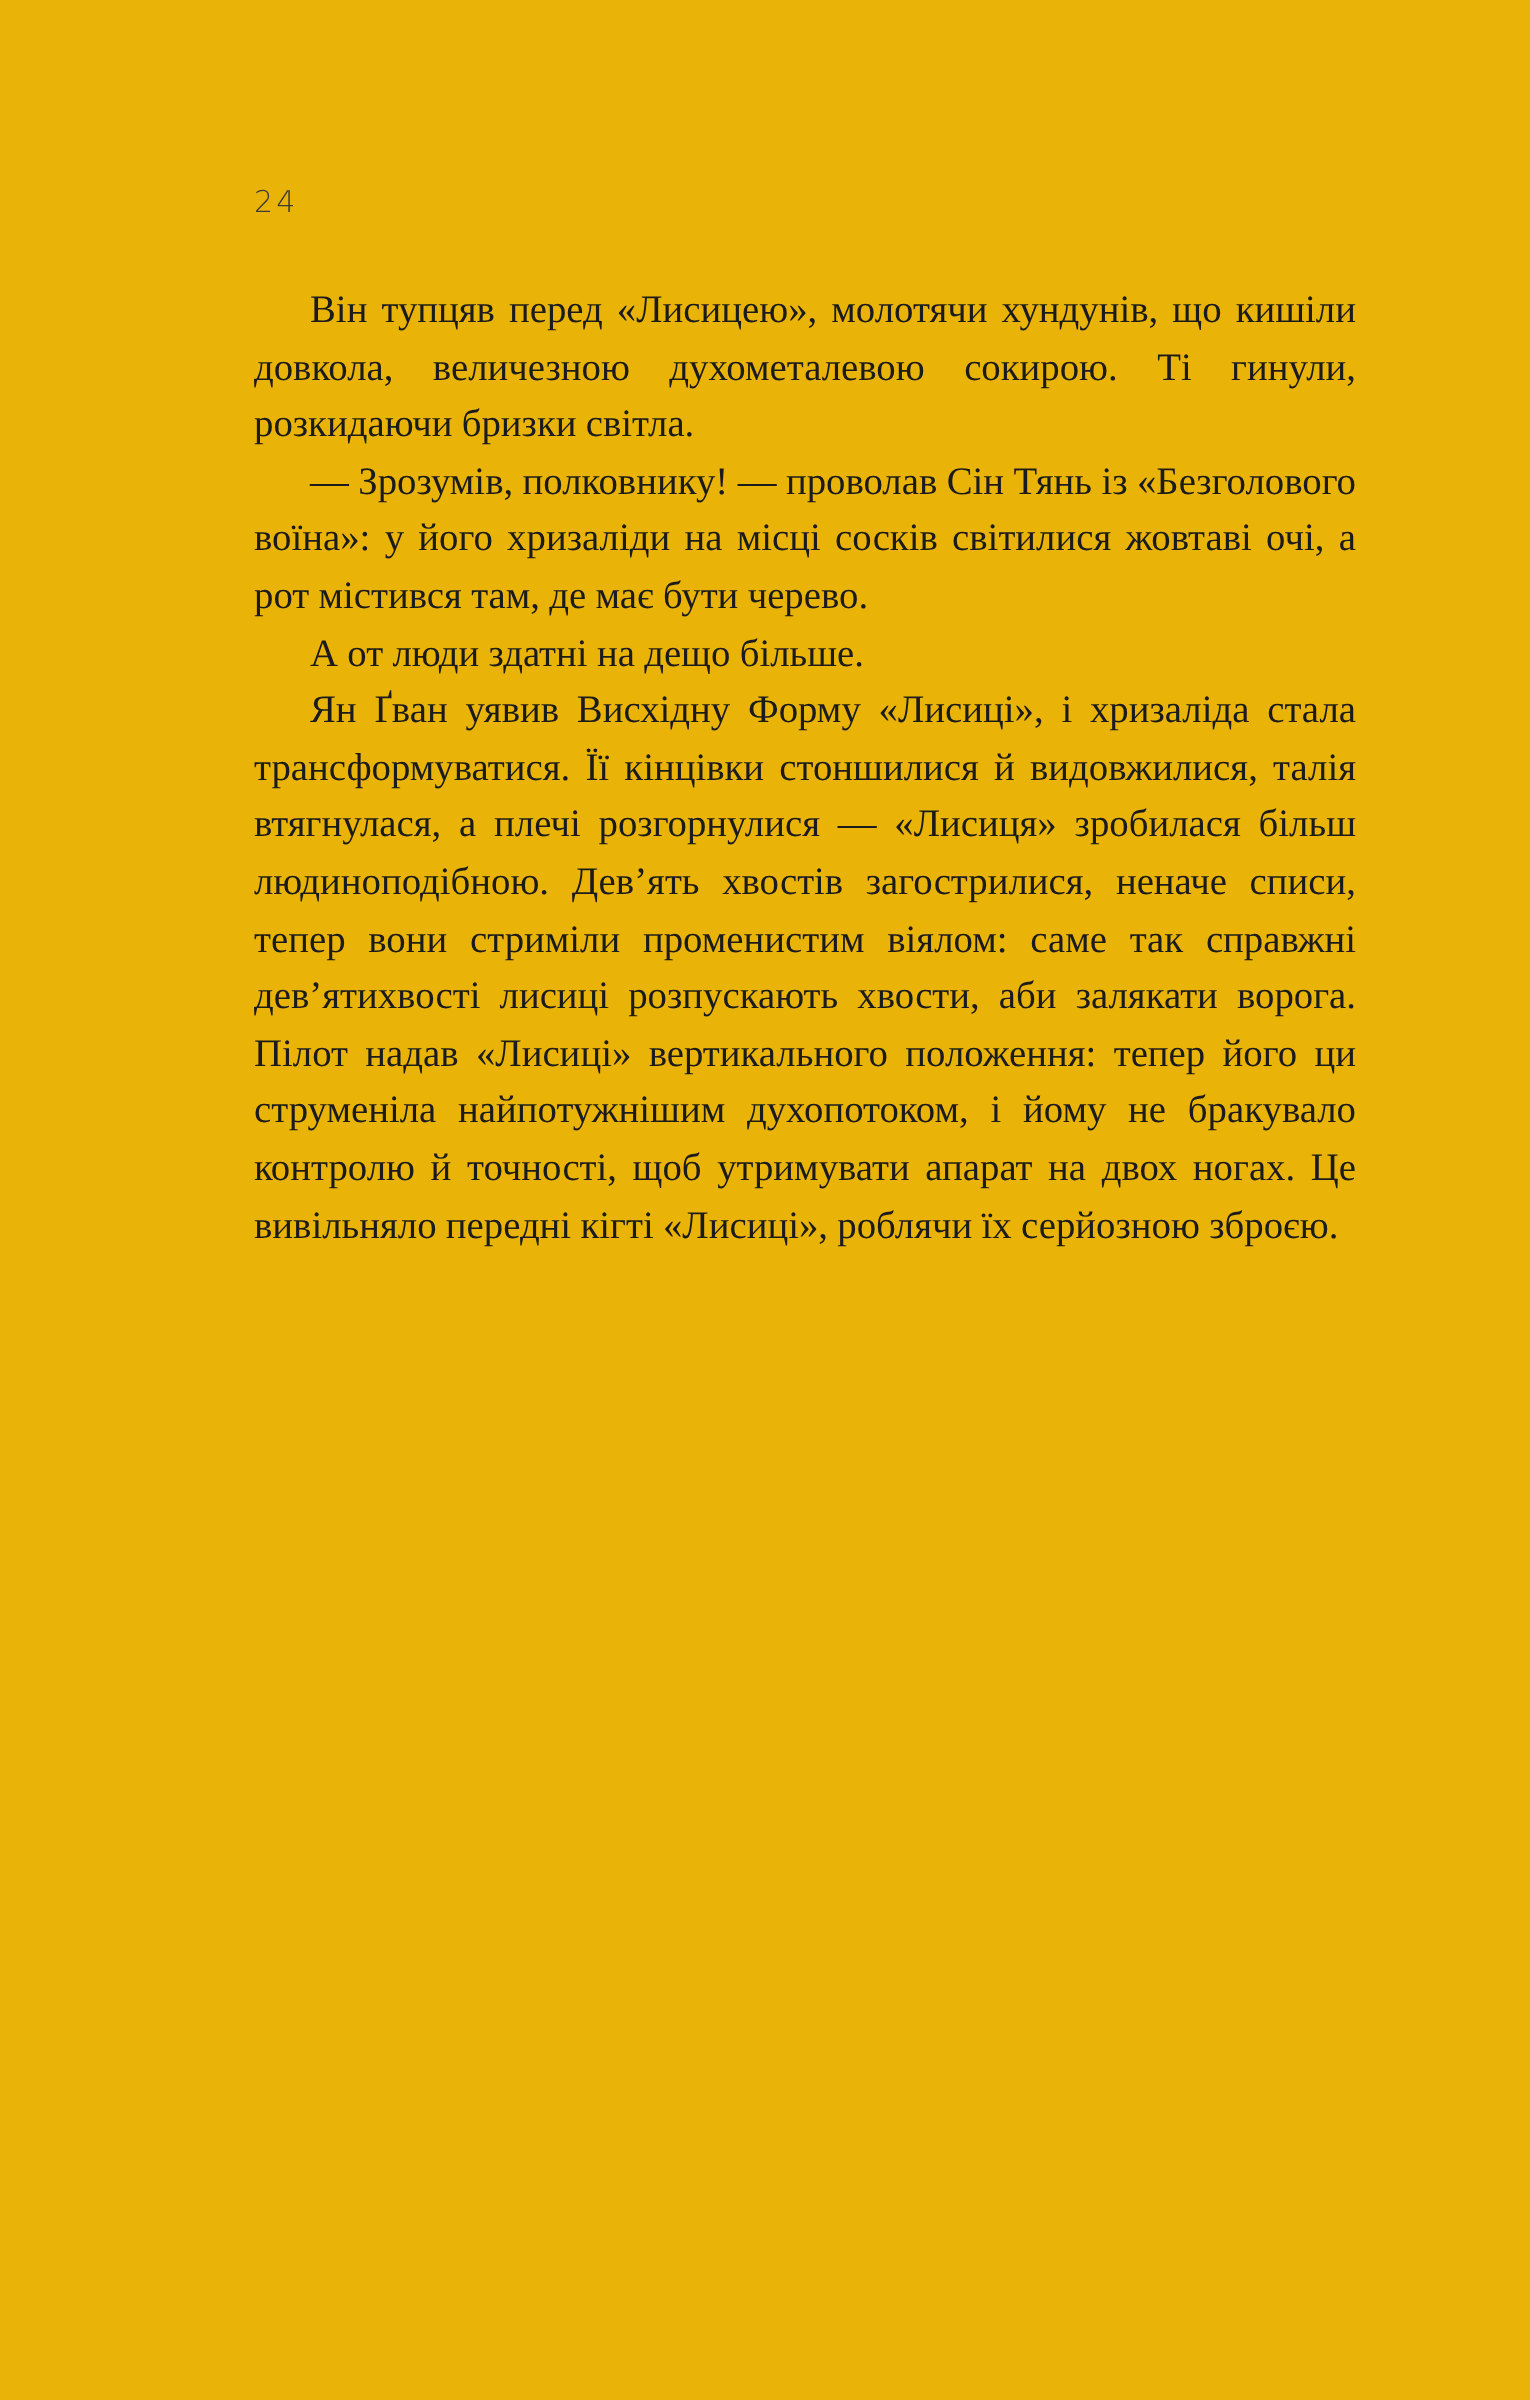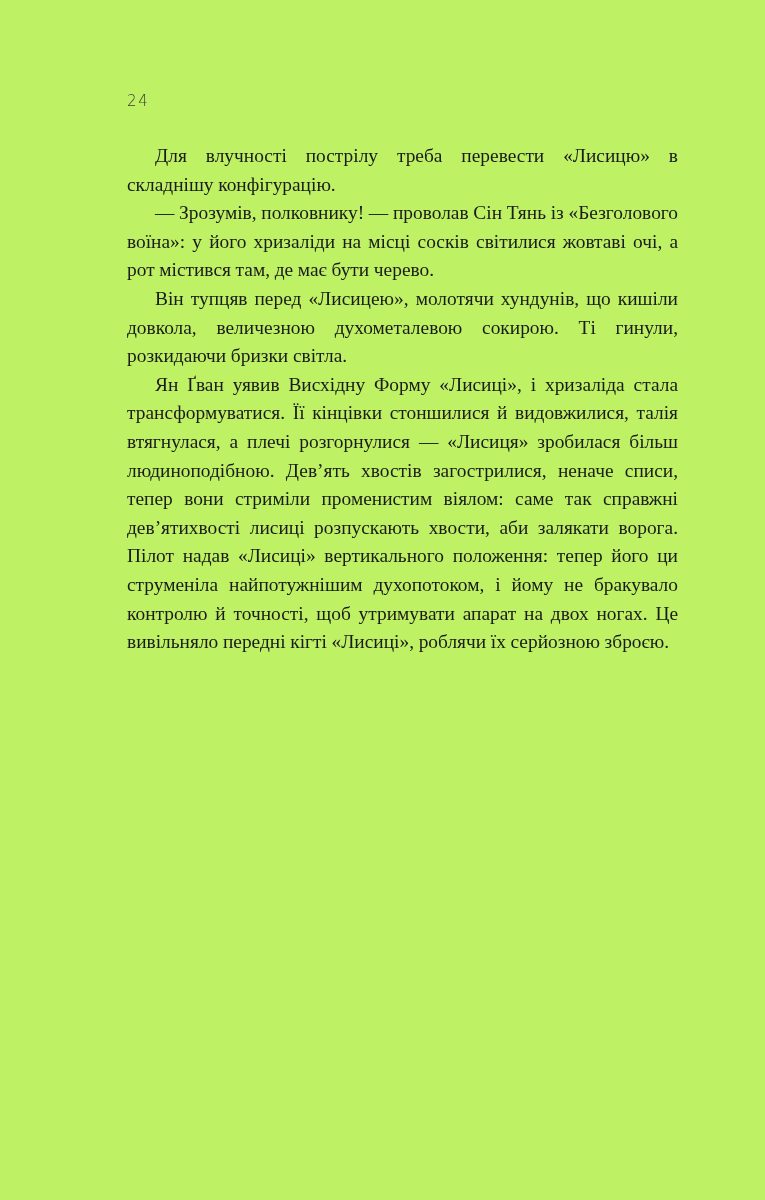--- a/index.html
+++ b/index.html
@@ -13,21 +13,21 @@
     background: #ffffff;
     font-family: "Liberation Serif", "DejaVu Serif", serif;
     color: #1b1b1b;
     overflow: hidden;
   }
 
   .page {
     position: relative;
     width: 765px;
     height: 1200px;
-    background: #bef264;
+    background: #eab308;
     box-sizing: border-box;
   }
 
   
   .folio {
     position: absolute;
     left: 127px;
     top: 94px;
     font-family: "DejaVu Sans", "Liberation Sans", sans-serif;
     font-size: 15px;
@@ -65,19 +65,19 @@
   }
 </style>
 </head>
 <body>
 
 <div class="page">
 
   <div class="folio">24</div>
 
   <div class="textblock">
-    <p class="para">Для влучності пострілу треба перевести «Лисицю» в складнішу конфігурацію.</p>
+    <p class="para">Він тупцяв перед «Лисицею», молотячи хундунів, що кишіли довкола, величезною духометалевою сокирою. Ті гинули, розкидаючи бризки світла.</p>
     <p class="para">— Зрозумів, полковнику! — проволав Сін Тянь із «Без­голового воїна»: у його хризаліди на місці сосків світи­лися жовтаві очі, а рот містився там, де має бути черево.</p>
-    <p class="para">Він тупцяв перед «Лисицею», молотячи хундунів, що кишіли довкола, величезною духометалевою сокирою. Ті гинули, розкидаючи бризки світла.</p>
+    <p class="para">А от люди здатні на дещо більше.</p>
     <p class="para">Ян Ґван уявив Висхідну Форму «Лисиці», і хризаліда стала трансформуватися. Її кінцівки стоншилися й ви­довжилися, талія втягнулася, а плечі розгорнулися — «Лисиця» зробилася більш людиноподібною. Дев’ять хвостів загострилися, неначе списи, тепер вони стри­міли променистим віялом: саме так справжні дев’яти­хвості лисиці розпускають хвости, аби залякати ворога. Пілот надав «Лисиці» вертикального положення: тепер його ци струменіла найпотужнішим духопотоком, і йому не бракувало контролю й точності, щоб утримувати апарат на двох ногах. Це вивільняло передні кігті «Лисиці», роблячи їх серйозною зброєю.</p>
   </div>
 
 </div>
 
 </body></html>

